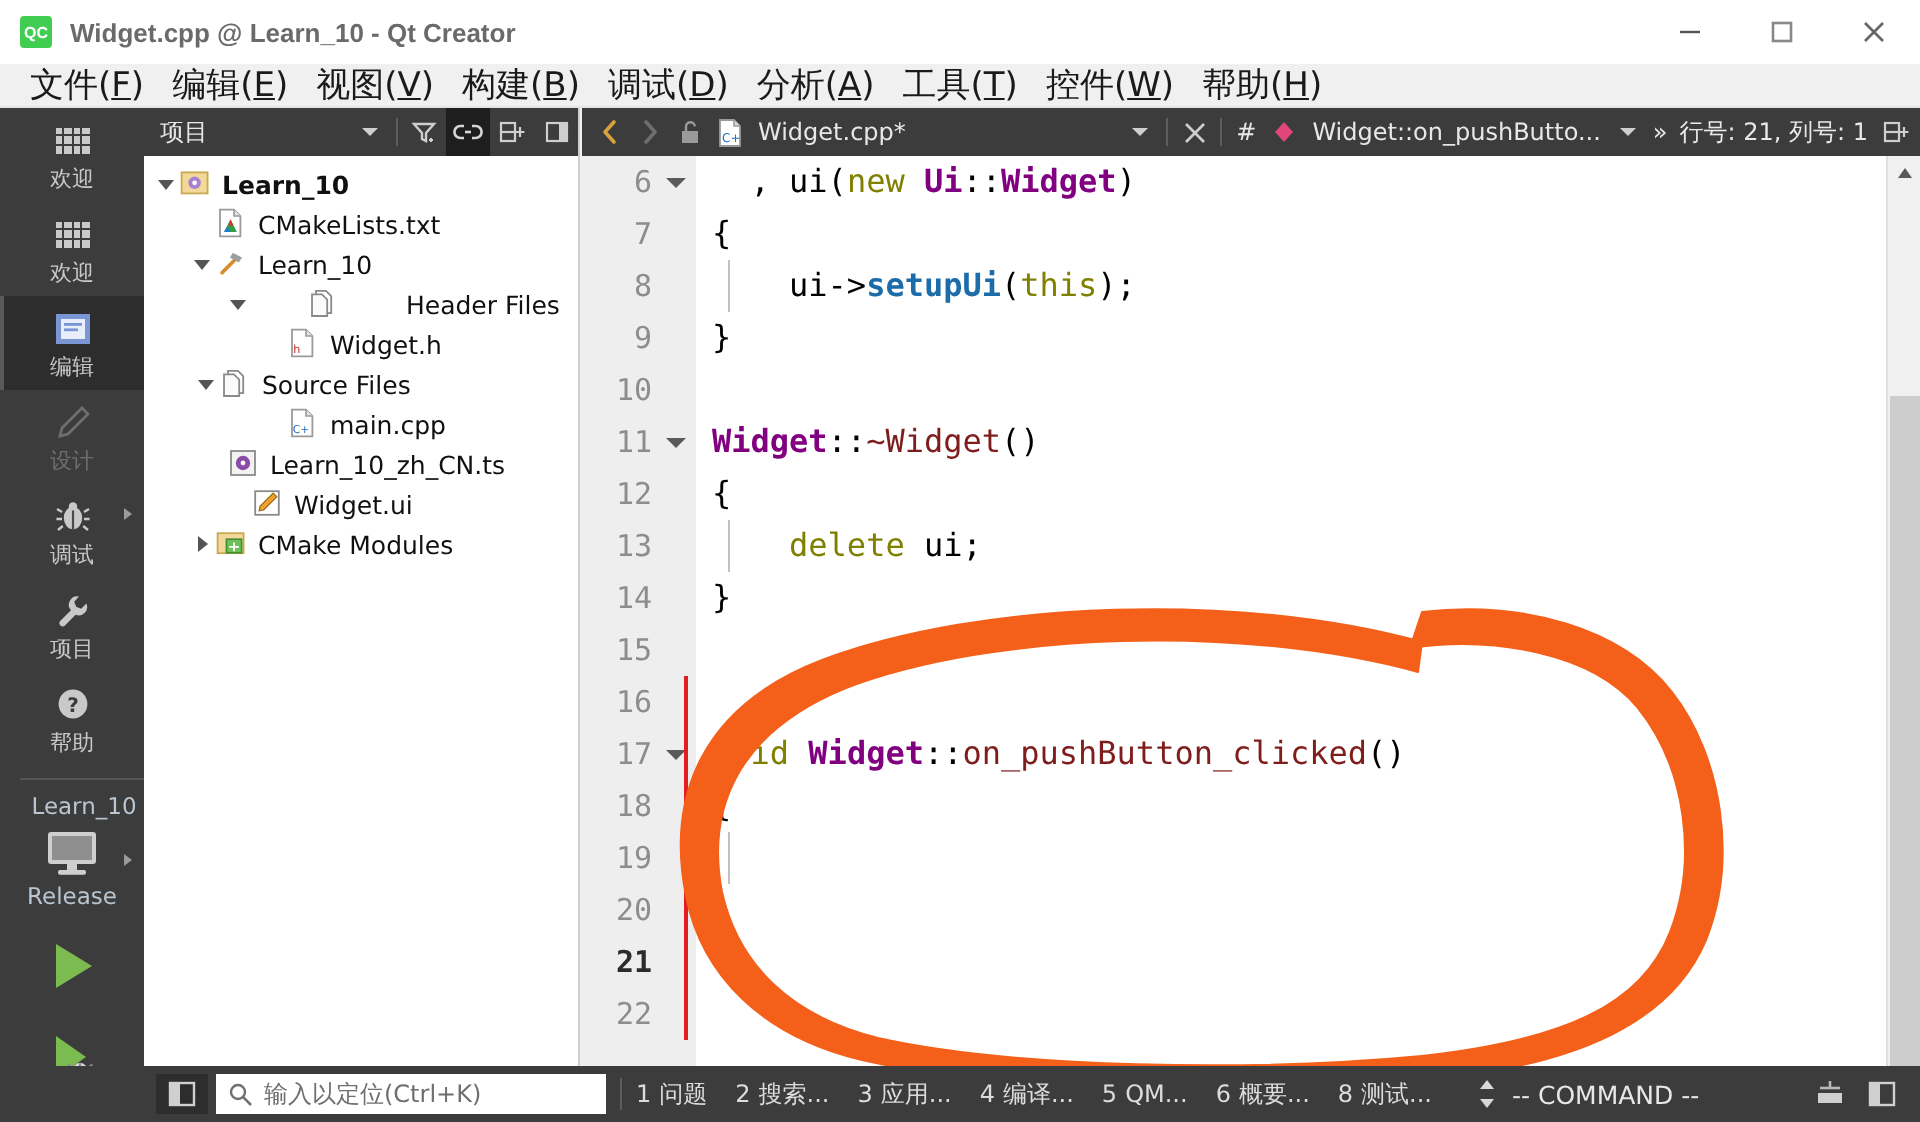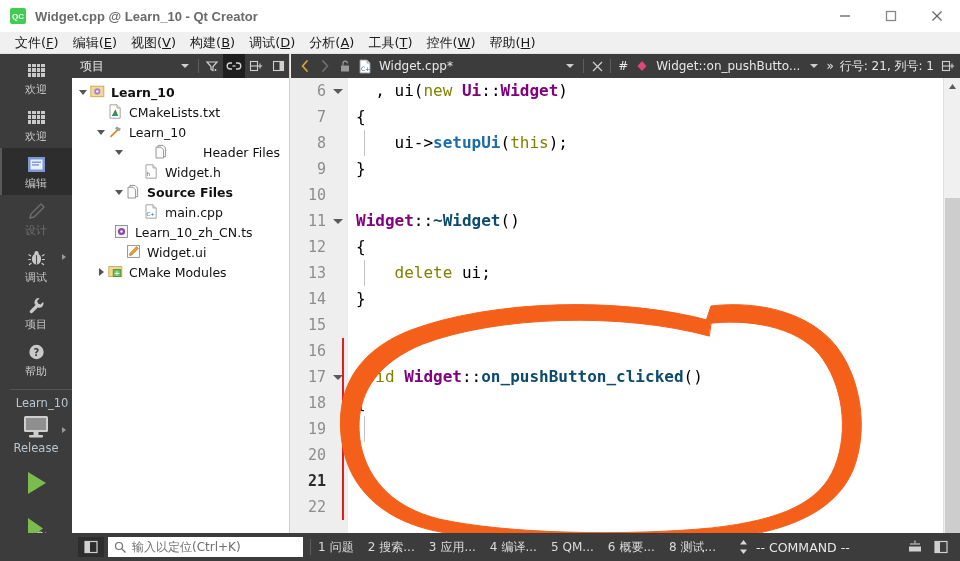--- a/index.html
+++ b/index.html
@@ -35,21 +35,21 @@
   }
   .winbtn svg { display: block; }
 
   
   .menubar {
     position: absolute; left: 0; top: 32px; width: 960px; height: 22px;
     background: #f0f0f0; display: flex; align-items: center; padding-left: 8px;
     border-bottom: 1px solid #e4e4e4;
   }
   .menuitem {
-    font-size: 13px; color: #1a1a1a; padding: 2px 7px; white-space: nowrap;
+    font-size: 17px; color: #1a1a1a; padding: 2px 7px; white-space: nowrap;
     font-family: "DejaVu Sans", "Liberation Sans", sans-serif;
   }
   .menuitem u { text-decoration: underline; }
 
   
   .modebar {
     position: absolute; left: 0; top: 54px; width: 84px; height: 507px;
     background: #3c3c3c;
   }
   .mode {
@@ -150,21 +150,21 @@
   .cl {
     height: 26px; line-height: 26px; white-space: pre;
     font-family: "DejaVu Sans Mono", monospace; font-size: 16px; color: #000000;
     padding-left: 8px; position: relative;
   }
   .indent {
     position: absolute; left: 16px; top: 0; width: 1px; height: 26px; background: #c2c2c2;
   }
   .t-kw   { color: #808000; }
   .t-cls  { color: #800080; font-weight: bold; }
-  .t-fn   { color: #0c4a6e; font-weight: bold; }
+  .t-fn   { color: #7f1d1d; font-weight: normal; }
   .t-fn2  { color: #1b6ca8; font-weight: bold; }
   .t-plain{ color: #000000; }
 
   
   .vscroll {
     position: absolute; right: 0; top: 0; width: 17px; height: 483px;
     background: #f0f0f0; border-left: 1px solid #e0e0e0;
   }
   .vs-arrow { height: 17px; display: flex; align-items: center; justify-content: center; }
   .vs-thumb { position: absolute; left: 1px; width: 15px; background: #cdcdcd; }
@@ -438,21 +438,21 @@
         </div>
         <div class="trow" style="padding-left: 58px;">
           <div class="tw"></div>
           <div class="tico"><svg width="15" height="15" viewBox="0 0 15 15">
               <path d="M2 0.8 h7 l3.2 3.2 v10.2 h-10.2 Z" fill="#ffffff" stroke="#9a9a9a" stroke-width="0.9"></path>
               <path d="M9 0.8 v3.2 h3.2" fill="#e4e4e4" stroke="#9a9a9a" stroke-width="0.8"></path>
               <text x="2.6" y="12.4" font-family="DejaVu Sans" font-size="5.6" fill="#c92a2a">h</text>
             </svg></div>
           <div class="tlabel">Widget.h</div>
         </div>
-        <div class="trow" style="padding-left: 40px; font-weight: bold;">
+        <div class="trow" style="padding-left: 24px;">
           <div class="tw">
             <div class="chev down"></div>
           </div>
           <div class="tico"><svg width="15" height="15" viewBox="0 0 15 15">
               <path d="M4 1.4 h5 l2.6 2.6 v8.6 h-7.6 Z" fill="#ffffff" stroke="#8a8a8a" stroke-width="0.9"></path>
               <path d="M2 3.2 h5 l2.6 2.6 v8.2 h-7.6 Z" fill="#fbfbfb" stroke="#8a8a8a" stroke-width="0.9"></path>
             </svg></div>
           <div class="tlabel">Source Files</div>
         </div>
         <div class="trow" style="padding-left: 58px;">

